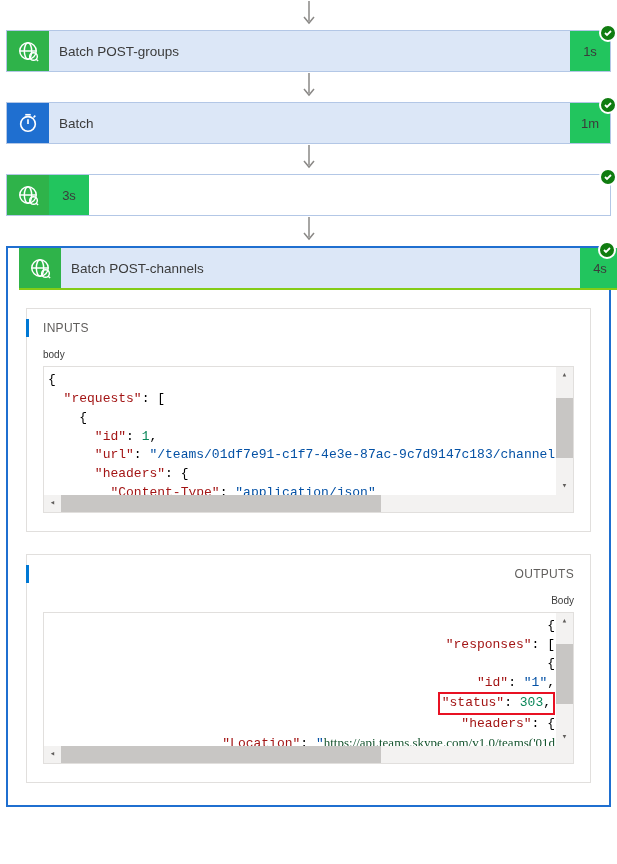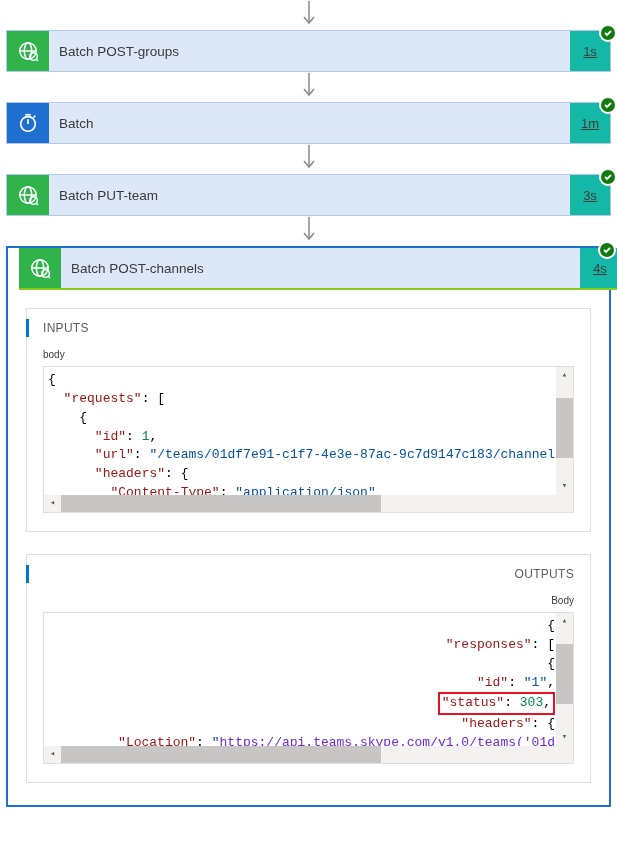--- a/index.html
+++ b/index.html
@@ -39,27 +39,26 @@
     flex: 1;
     background: #dce7f7;
     display: flex;
     align-items: center;
     padding-left: 10px;
     font-size: 13.5px;
     color: #3b3b3b;
   }
   .step-time {
     width: 40px;
-    background: #14b8a6;
+    background: #22c55e;
     display: flex;
     align-items: center;
     justify-content: center;
     font-size: 13px;
     color: #3b3b3b;
-    text-decoration: underline;
   }
   .badge {
     position: absolute;
     top: -7px;
     right: -7px;
     width: 18px;
     height: 18px;
     background: #107c10;
     border-radius: 50%;
     border: 2px solid #fff;
@@ -114,21 +113,21 @@
     overflow: hidden;
     padding: 4px 18px 4px 4px;
     white-space: pre;
     position: relative;
   }
   .code-scroll.tall { height: 150px; }
   .tok-p { color: #000; }
   .tok-k { color: #a31515; }
   .tok-s { color: #0451a5; }
   .tok-n { color: #098658; }
-  .tok-link { color: #6d28d9; text-decoration: underline; }
+  .tok-link { color: #14532d; text-decoration: underline; font-family: Liberation Serif, serif; }
   .hl-box {
     border: 2px solid #e81123;
     padding: 0 2px;
     display: inline-block;
   }
   .vscroll {
     position: absolute;
     right: 0;
     top: 0;
     bottom: 17px;
@@ -243,21 +242,20 @@
   <div class="step">
     <div class="step-icon">
       <svg width="22" height="22" viewBox="0 0 24 24">
           <circle cx="12" cy="12" r="9" fill="none" stroke="#fff" stroke-width="1.6"></circle>
           <ellipse cx="12" cy="12" rx="4" ry="9" fill="none" stroke="#fff" stroke-width="1.6"></ellipse>
           <line x1="3" y1="12" x2="21" y2="12" stroke="#fff" stroke-width="1.6"></line>
           <circle cx="18" cy="18" r="4.2" fill="none" stroke="#fff" stroke-width="1.6"></circle>
           <line x1="21" y1="21" x2="23" y2="23" stroke="#fff" stroke-width="1.6"></line>
         </svg>
     </div>
-    <div class="step-label">Batch PUT-team</div>
     <div class="step-time">3s</div>
     <div class="badge">
       <svg width="10" height="10" viewBox="0 0 10 10">
           <polyline points="2,5 4,7 8,3" fill="none" stroke="#fff" stroke-width="1.8"></polyline>
         </svg>
     </div>
   </div>
 
   <div class="arrow-down">
     <svg width="20" height="28">

